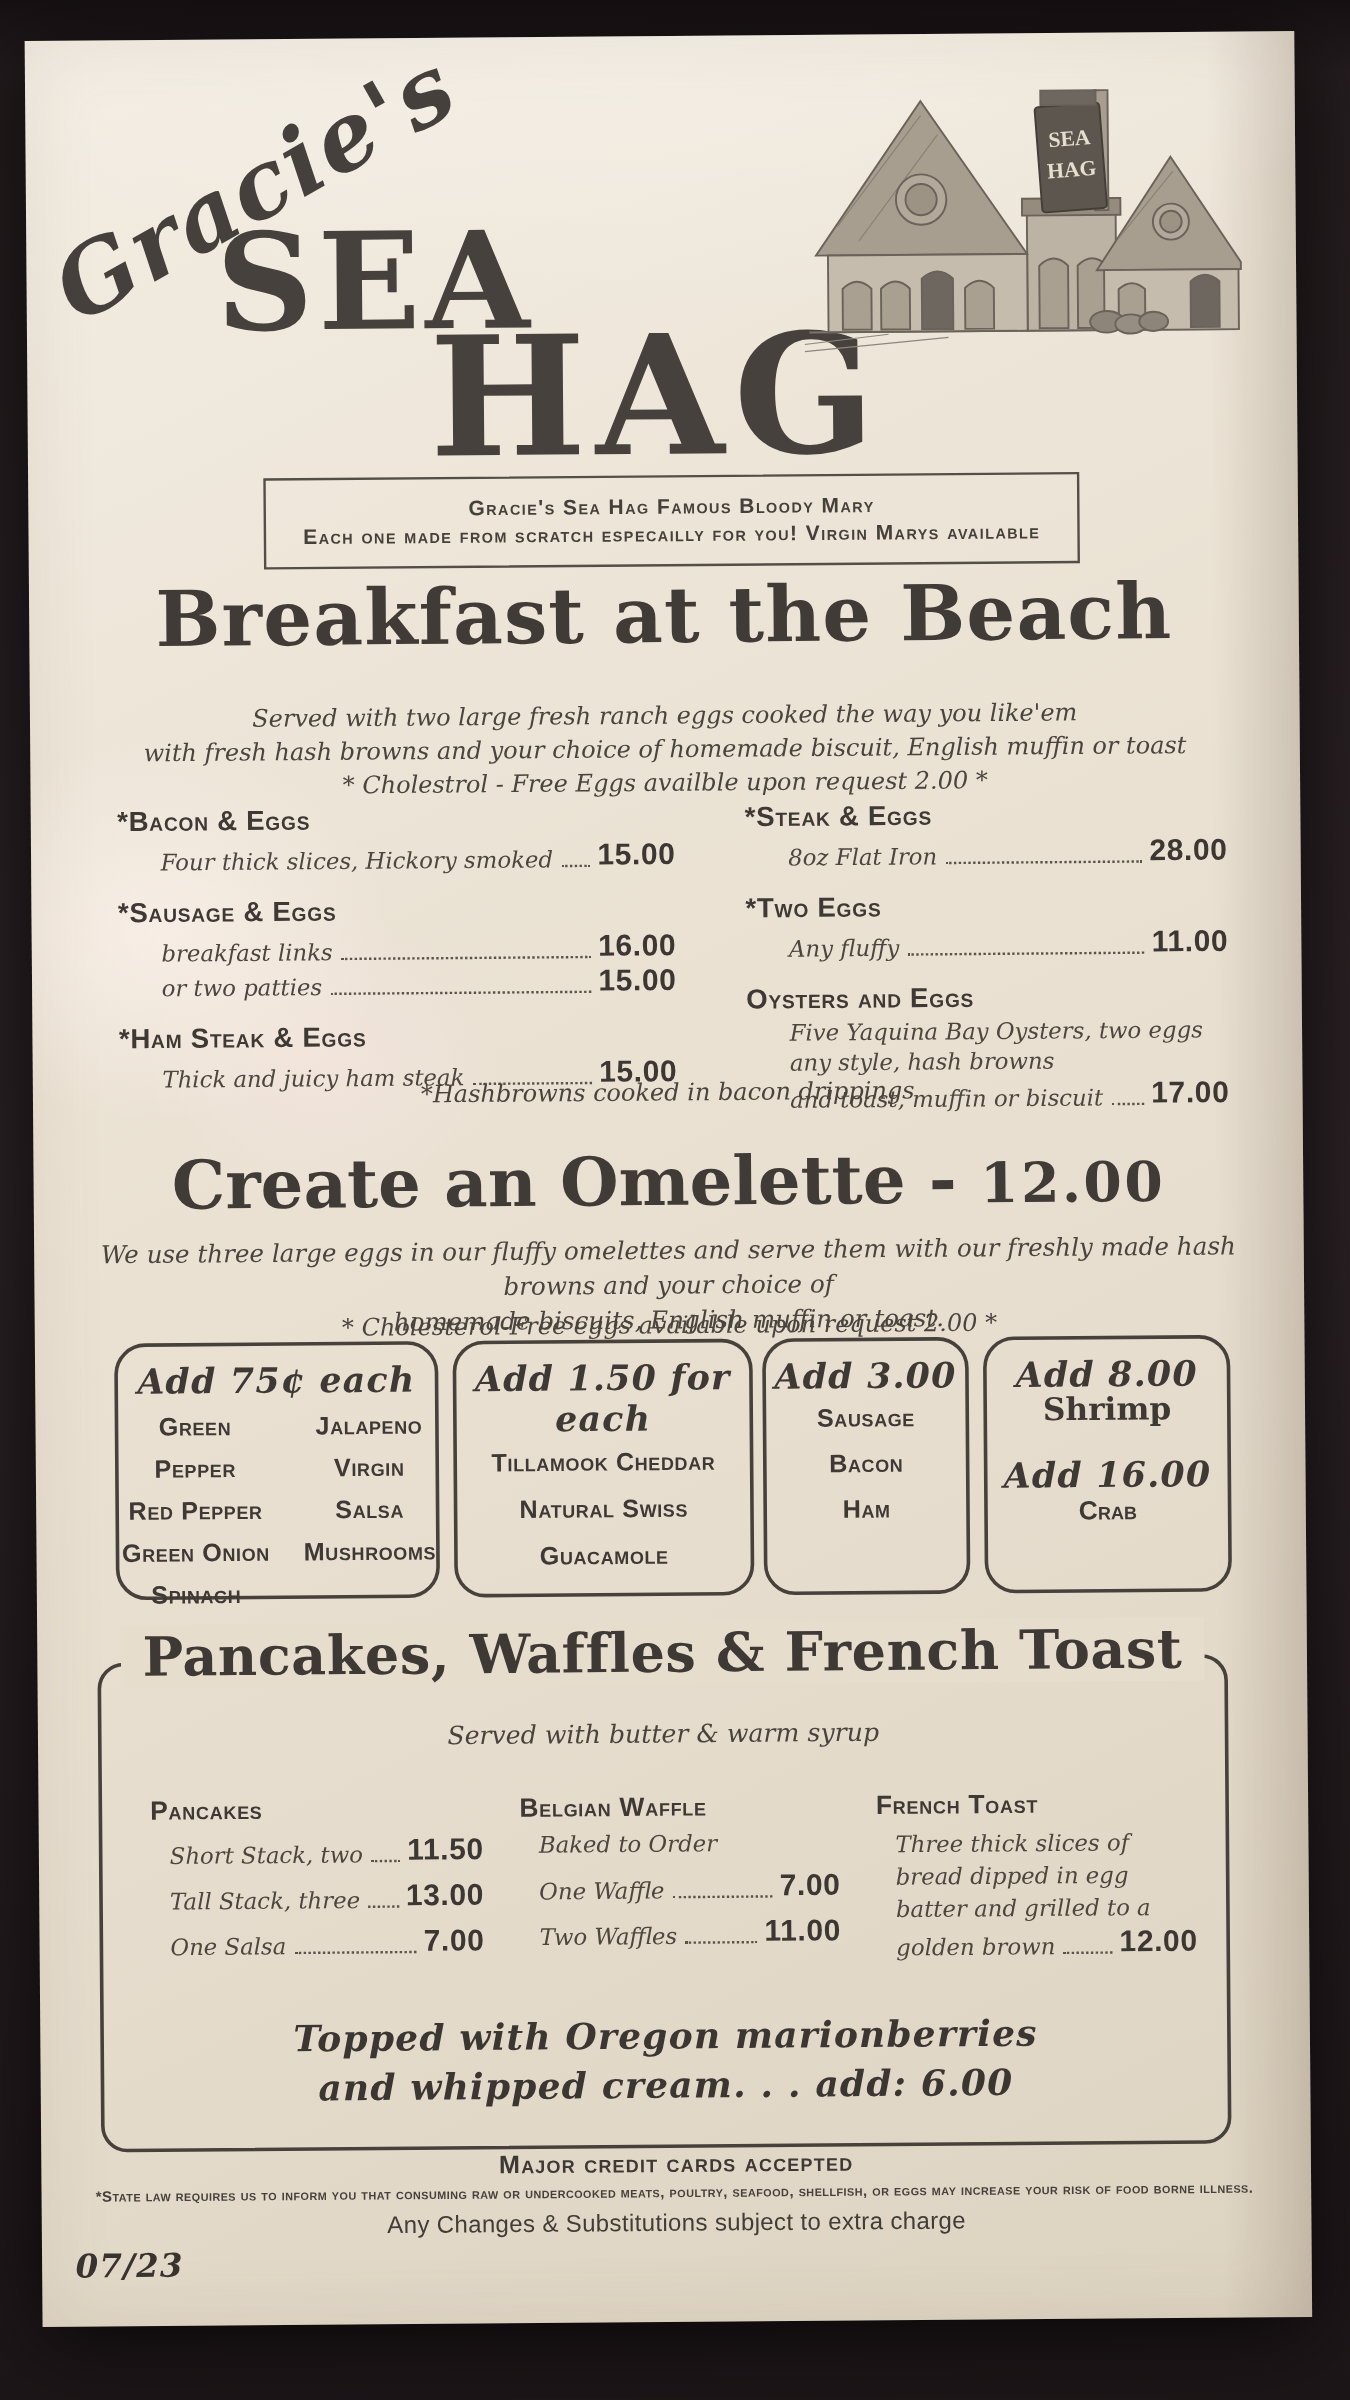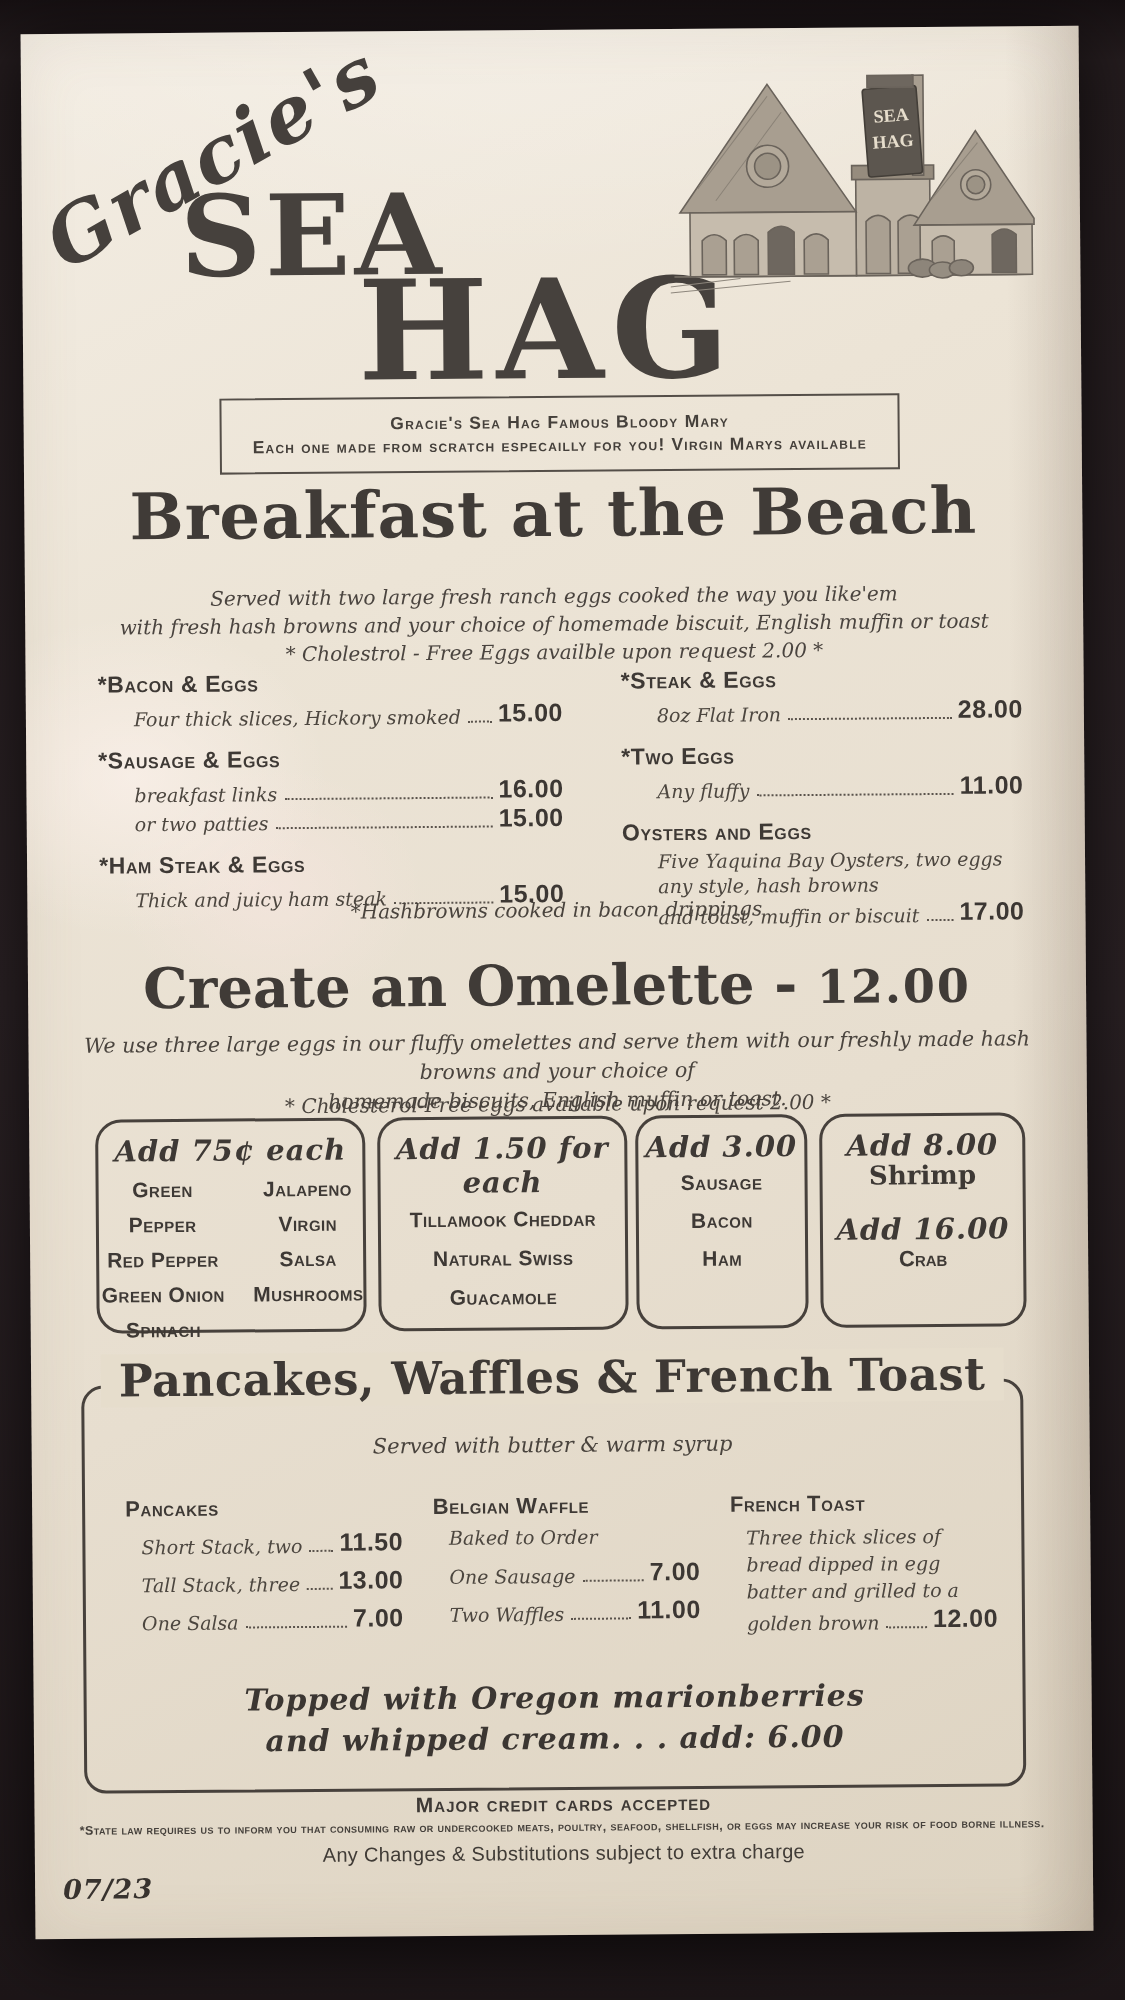--- a/index.html
+++ b/index.html
@@ -308,21 +308,21 @@
         <div class="mline">
           <span class="mdesc">One Salsa</span>
           <span class="dots"></span>
           <span class="mprice">7.00</span>
         </div>
       </div>
       <div class="pcol">
         <div class="mname">Belgian Waffle</div>
         <div class="pnote">Baked to Order</div>
         <div class="mline">
-          <span class="mdesc">One Sausage</span>
+          <span class="mdesc">One Waffle</span>
           <span class="dots"></span>
           <span class="mprice">7.00</span>
         </div>
         <div class="mline">
           <span class="mdesc">Two Waffles</span>
           <span class="dots"></span>
           <span class="mprice">11.00</span>
         </div>
       </div>
       <div class="pcol">

